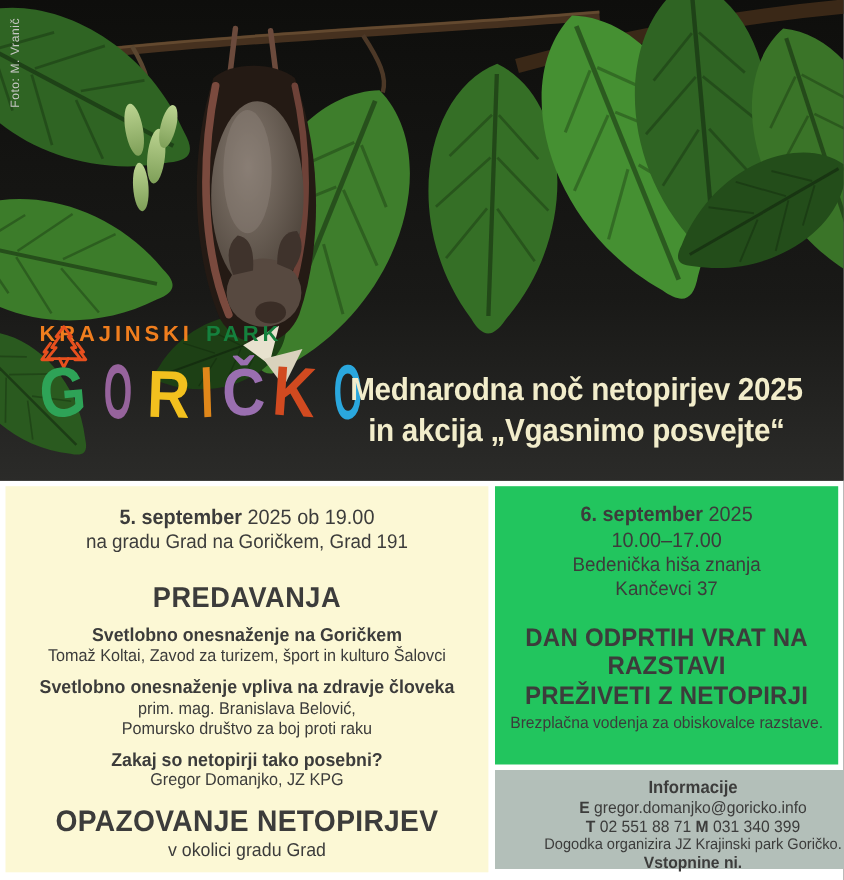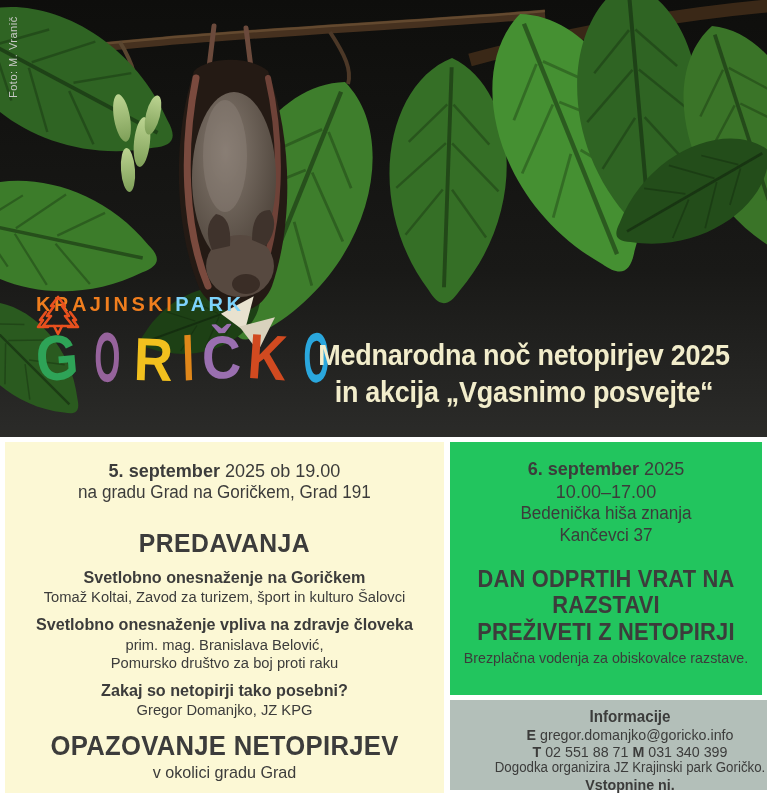--- a/index.html
+++ b/index.html
@@ -11,21 +11,21 @@
 
   
   .photo{position:absolute;left:0;top:0;width:767px;height:437px;overflow:hidden;background:#141412;}
   .photo svg{position:absolute;left:0;top:0;}
 
   
   .logo{position:absolute;left:36px;top:294px;width:250px;}
   .logo-top{display:flex;align-items:flex-end;gap:6px;}
   .kraj-park{font-weight:bold;font-size:20px;letter-spacing:3.5px;line-height:1;padding-bottom:6px;white-space:nowrap;}
   .kraj{color:#F07E1E;}
-  .park{color:#7dd3fc;}
+  .park{color:#15803d;margin-left:12px;}
   .goricko{margin-top:10px;white-space:nowrap;font-weight:bold;font-size:54px;line-height:1;letter-spacing:7px;}
   .goricko span{display:inline-block;}
   .goricko span:nth-child(1){transform:rotate(-5deg) scaleY(1.18);}
   .goricko span:nth-child(2){transform:scaleX(0.62) scaleY(1.30) rotate(3deg);}
   .goricko span:nth-child(3){transform:rotate(2deg) scaleY(1.12) translateY(2px);}
   .goricko span:nth-child(4){transform:scaleX(0.80) scaleY(1.22) rotate(-3deg);}
   .goricko span:nth-child(5){transform:rotate(-2deg) scaleY(1.12);}
   .goricko span:nth-child(6){transform:rotate(4deg) scaleY(1.18);}
   .goricko span:nth-child(7){transform:scaleX(0.62) scaleY(1.30) rotate(-4deg);}
 

